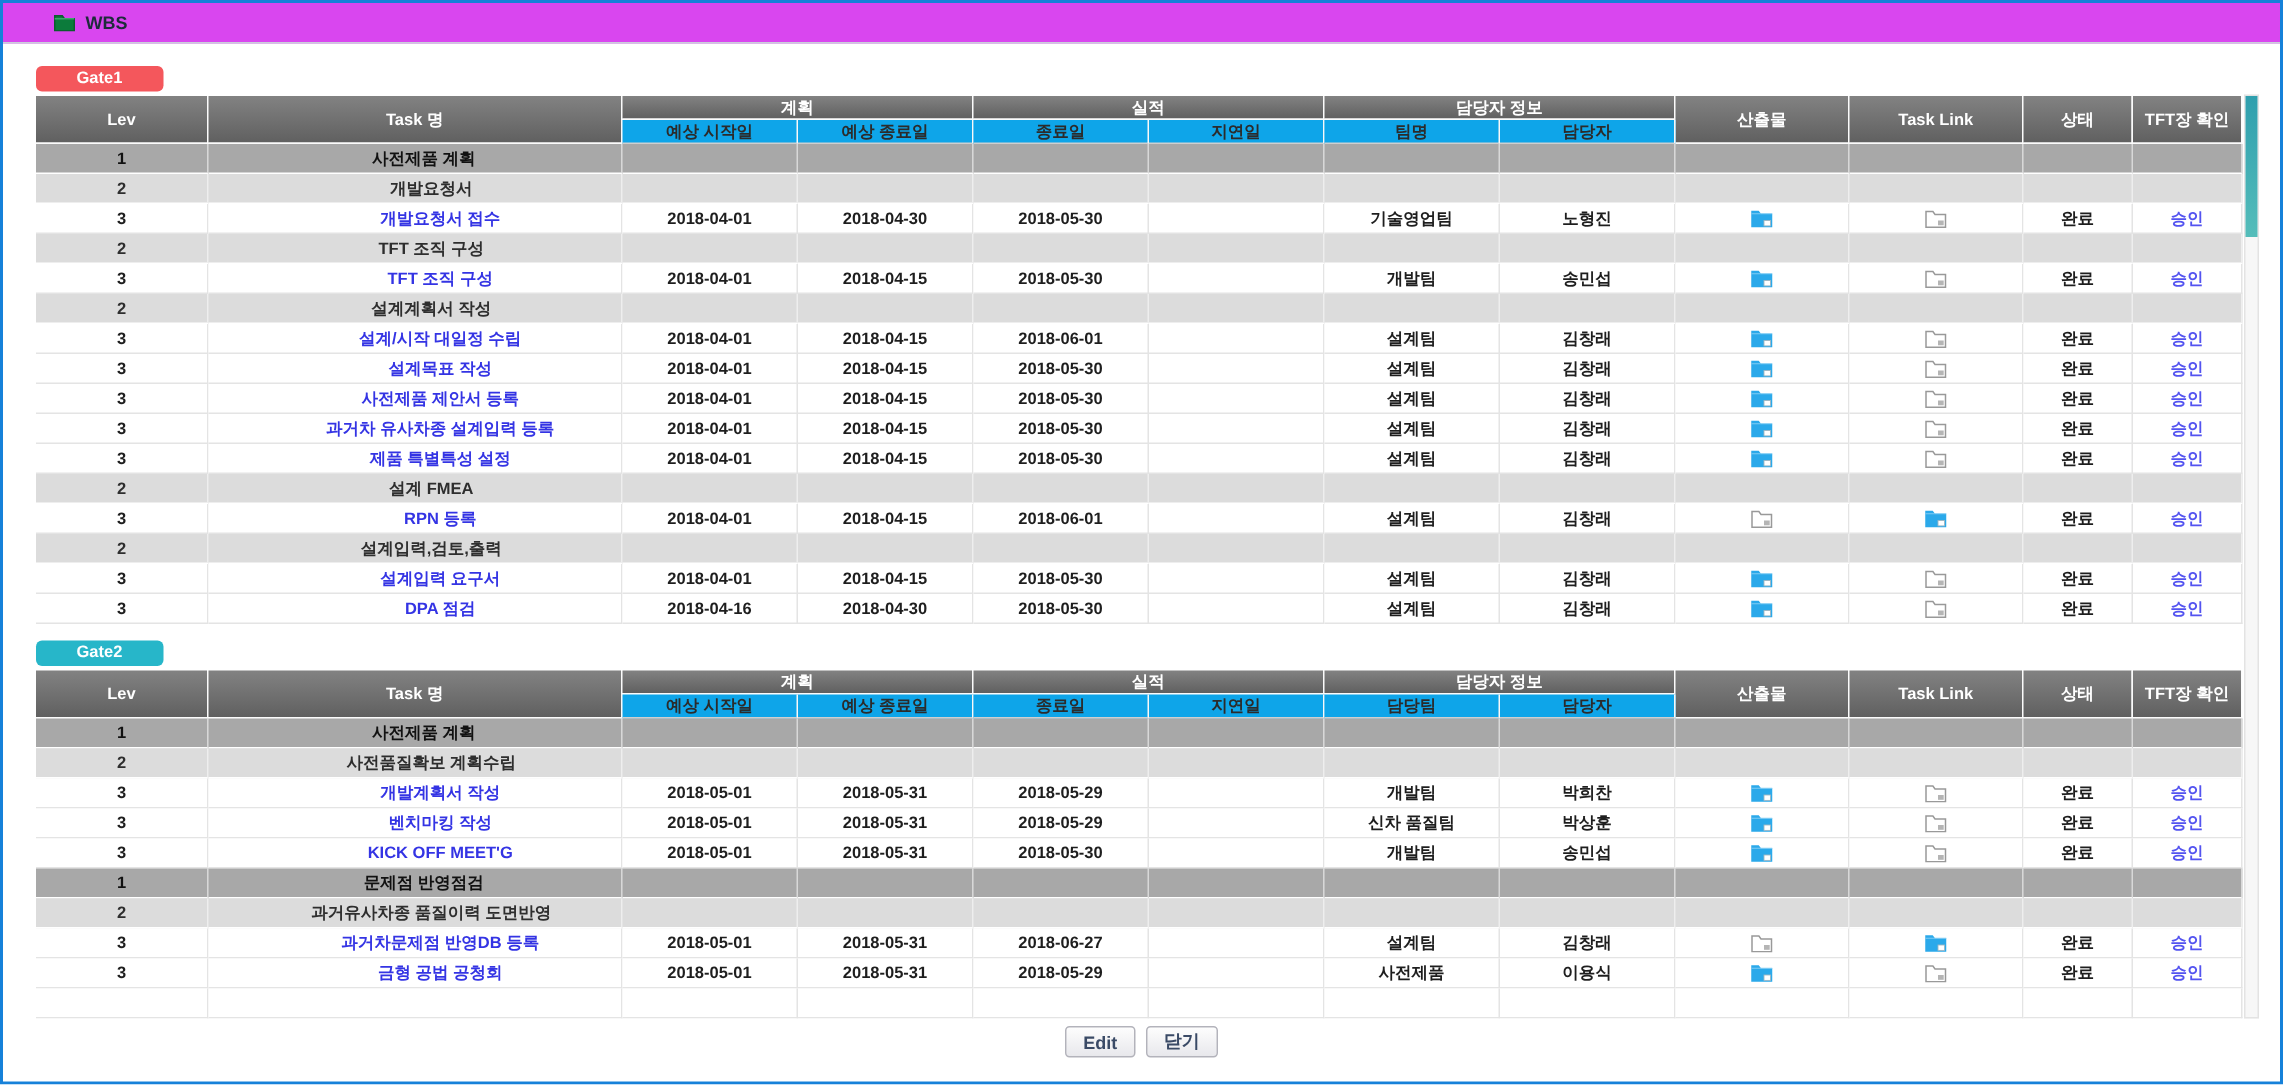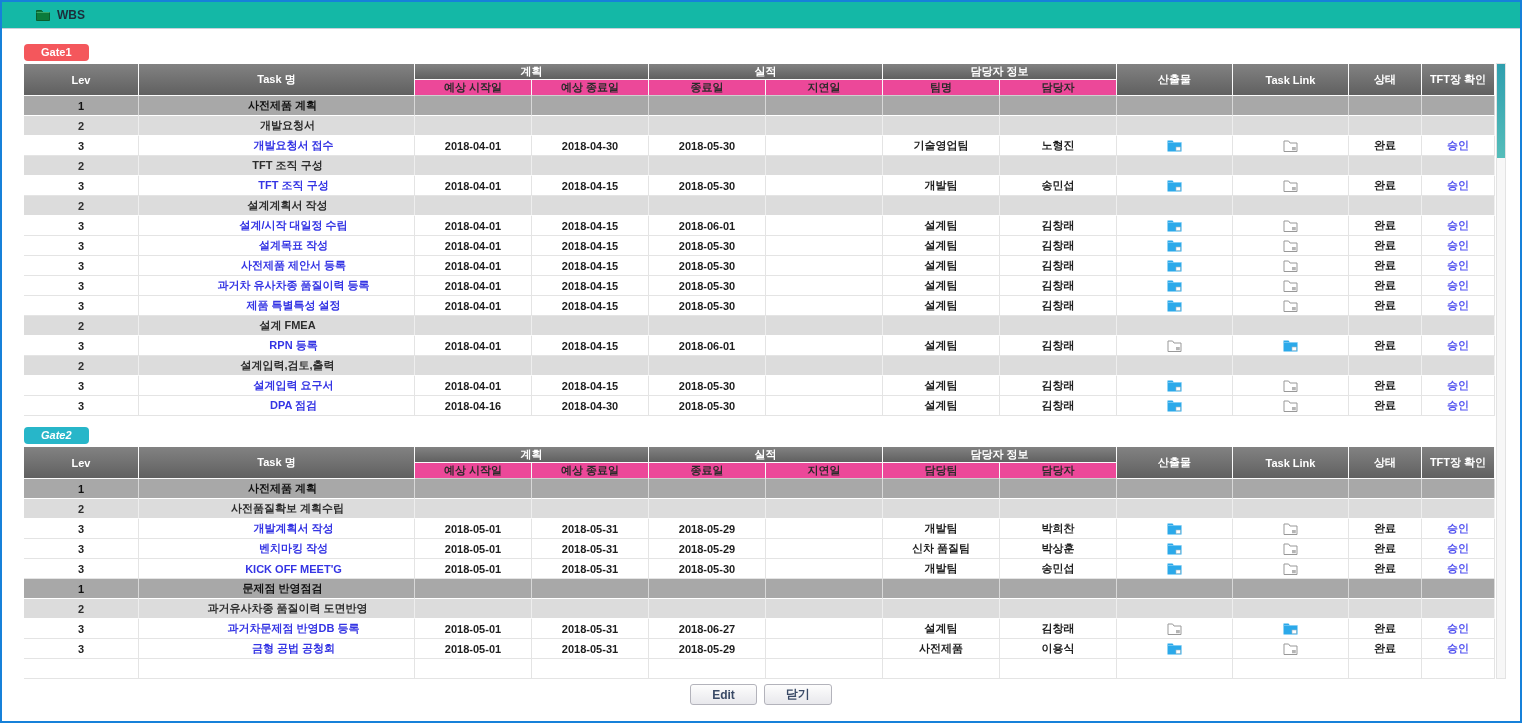--- a/index.html
+++ b/index.html
@@ -1,57 +1,57 @@
 <!DOCTYPE html>
 <html><head>
 <meta charset="utf-8">
 <style>
   * { margin:0; padding:0; box-sizing:border-box; }
   html,body { width:1522px; height:723px; overflow:hidden; background:#fff;
     font-family:"Liberation Sans","DejaVu Sans",sans-serif; }
   .window { position:relative; width:1522px; height:723px; background:#fff;
     border:2px solid #1681d9; overflow:hidden; }
   .titlebar { position:absolute; left:0; top:0; right:0; height:27px;
-    background:#14b8a6; border-bottom:1px solid #c9cfda;
+    background:#d946ef; border-bottom:1px solid #c9cfda;
     display:flex; align-items:center; padding-left:34px; }
   .title-icon { display:inline-flex; margin-right:7px; }
   .title-text { font-size:12px; font-weight:bold; color:#1d2c3a; }
   .scroll-area { position:absolute; left:0; top:36px; width:1505px; height:641px; overflow:hidden; }
   .gate-badge { display:inline-block; margin-left:22px; height:17px; line-height:17px;
-    padding:0 17px; border-radius:4px; color:#fff; font-size:11px; font-weight:bold; }
+    padding:0 27px; border-radius:4px; color:#fff; font-size:11px; font-weight:bold; }
   .gate-badge.g1 { margin-top:6px; }
-  .gate-badge.g2 { margin-top:11px;font-style:italic; }
+  .gate-badge.g2 { margin-top:11px; }
   table.wbs { border-collapse:separate; border-spacing:0; table-layout:fixed;
     width:1471px; margin-left:22px; margin-top:3px; font-size:11px; }
   table.wbs th { height:16px; font-size:11px; font-weight:bold; text-align:center;
     vertical-align:middle; overflow:hidden; white-space:nowrap; }
   th.hdark { background:linear-gradient(180deg,#828282,#606060); color:#fff;
     border-right:1px solid #fbfbfb; border-bottom:1px solid #fbfbfb; }
-  th.hsub { background:#ec4899; color:#2b2b2b; font-weight:bold;
+  th.hsub { background:#0ea5e9; color:#2b2b2b; font-weight:bold;
     border-right:1px solid #f8f8f8; border-bottom:1px solid #cfcfcf; }
   table.wbs td { height:20px; text-align:center; vertical-align:middle;
     overflow:hidden; white-space:nowrap; color:#1e1e1e; font-weight:600; }
   td.task-cell { text-align:left; }
   tr.row-l1 td { background:#a8a8a8; border-right:1px solid rgba(255,255,255,.55);
     border-bottom:1px solid #fff; color:#111; }
   tr.row-l2 td { background:#dcdcdc; border-right:1px solid #eeeeee;
     border-bottom:1px solid #fff; color:#2e2e2e; }
   tr.row-l3 td { background:#ffffff; border-right:1px solid #e4e4e4;
     border-bottom:1px solid #e4e4e4; }
   .ind1 { padding-left:12px; } .ind2 { padding-left:22px; } .ind3 { padding-left:34px; }
   .task-link { color:#3434e4; font-weight:bold; cursor:pointer; }
   .approve-link { color:#5353f0; font-weight:bold; cursor:pointer; }
   .folder-btn { display:inline-flex; vertical-align:middle; cursor:pointer; }
   .scrollbar { position:absolute; left:1494px; top:61px; width:10px; height:616px;
     background:#f7f7f7; border:1px solid #e3e3e3; }
   .scrollbar .thumb { position:absolute; left:0; top:0; width:8px; height:94px;
     background:linear-gradient(180deg,#2f9fae,#55bdba); }
   .footer { position:absolute; left:0; right:0; top:682px; height:30px;
     display:flex; justify-content:center; gap:7px; background:#fff; }
-  .btn { height:21px; padding:0 21px; font-size:12px; font-weight:bold; color:#3a4a66;
+  .btn { height:21px; padding:0 11px; font-size:12px; font-weight:bold; color:#3a4a66;
     background:linear-gradient(180deg,#fdfdfd,#e8e8ec); border:1px solid #b3b3bb;
     border-radius:3px; cursor:pointer; font-family:"Liberation Sans","DejaVu Sans",sans-serif; }
 </style>
 </head>
 <body>
 
 <div class="window">
 
   <div class="titlebar">
     <span class="title-icon">
@@ -277,21 +277,21 @@
                   <svg width="15" height="13" viewBox="0 0 15 13">
                     <path d="M1 2 h4.6 l1.4 2 h7 v8.5 h-13 z" fill="#ffffff" stroke="#999999" stroke-width="1"></path>
                     <rect x="9" y="8" width="3.8" height="3.2" fill="#b5b5b5"></rect>
                   </svg>
                 </span></td>
               <td>완료</td>
               <td><span class="approve-link">승인</span></td>
             </tr>
             <tr class="row-l3">
               <td>3</td>
-              <td class="task-cell"><span class="ind3 task-link">과거차 유사차종 품질이력 등록</span></td>
+              <td class="task-cell"><span class="ind3 task-link">과거차 유사차종 설계입력 등록</span></td>
               <td>2018-04-01</td>
               <td>2018-04-15</td>
               <td>2018-05-30</td>
               <td></td>
               <td>설계팀</td>
               <td>김창래</td>
               <td><span class="folder-btn">
                   <svg width="15" height="13" viewBox="0 0 15 13">
                     <path d="M0.5 1.5 h5 l1.5 2 h7.5 v9 h-14 z" fill="#2ba9ea"></path>
                     <path d="M0.5 3.5 h14" stroke="#7fccf4" stroke-width="0.8"></path>

